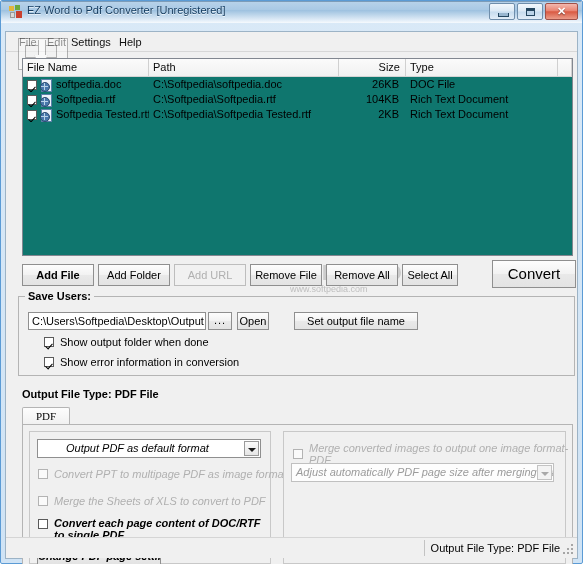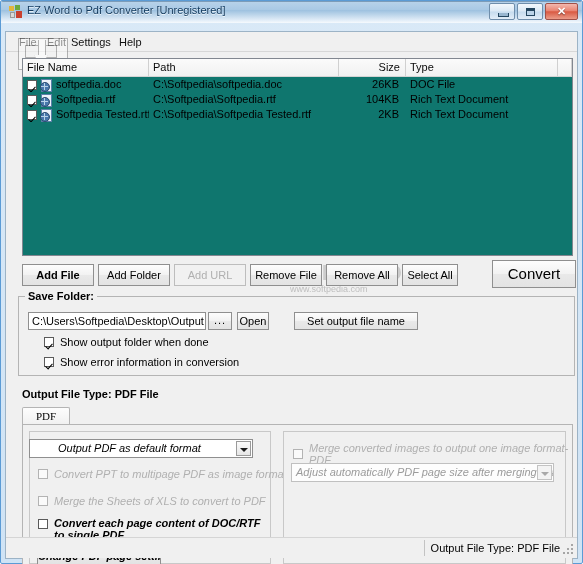--- a/index.html
+++ b/index.html
@@ -410,21 +410,21 @@
 
     <div class="btn" style="left:16px;  top:232px; width:72px; height:22px; line-height:20px;font-weight:bold;">Add File</div>
     <div class="btn" style="left:92px;  top:232px; width:72px; height:22px; line-height:20px;">Add Folder</div>
     <div class="btn disabled" style="left:168px; top:232px; width:72px; height:22px; line-height:20px;">Add URL</div>
     <div class="btn" style="left:244px; top:232px; width:72px; height:22px; line-height:20px;">Remove File</div>
     <div class="btn" style="left:320px; top:232px; width:72px; height:22px; line-height:20px;">Remove All</div>
     <div class="btn" style="left:396px; top:232px; width:56px; height:22px; line-height:20px;">Select All</div>
     <div class="btn" style="left:486px; top:228px; width:84px; height:28px; line-height:26px; font-size:15px;">Convert</div>
 
     <div class="group" style="left:12px; top:264px; width:557px; height:80px;">
-      <div class="legend">Save Folder:</div>
+      <div class="legend">Save Users:</div>
     </div>
 
     <div class="textbox" style="left:22px; top:280px; width:178px; height:18px;">C:\Users\Softpedia\Desktop\Output Files</div>
 
     <div class="btn" style="left:202px; top:280px; width:24px; height:18px; line-height:14px; letter-spacing:1px;">...</div>
 
     <div class="btn" style="left:231px; top:280px; width:32px; height:18px; line-height:16px;">Open</div>
 
     <div class="btn" style="left:288px; top:280px; width:124px; height:18px; line-height:16px;">Set output file name</div>
 
@@ -440,21 +440,21 @@
     <div id="out-type-label">Output File Type:  PDF File</div>
 
     <div id="tabstrip">
       <div class="tab">PDF</div>
     </div>
 
     <div id="tabpanel">
 
       <div class="inner-panel" style="left:6px; top:6px; width:242px; height:133px;"></div>
 
-      <div class="combo" style="left:6px; top:14px; width:224px; height:19px;padding-left:28px;">
+      <div class="combo" style="left:14px; top:14px; width:224px; height:19px;padding-left:28px;">
         <span>Output PDF as default format</span>
         <span class="arrowbtn"></span>
       </div>
 
       <div class="cb-row disabled italic-label" style="left:15px; top:43px;">
         <span class="chk disabled"></span>
         <span>Convert PPT to multipage PDF as image format</span>
       </div>
 
       <div class="cb-row disabled italic-label" style="left:15px; top:70px;">

